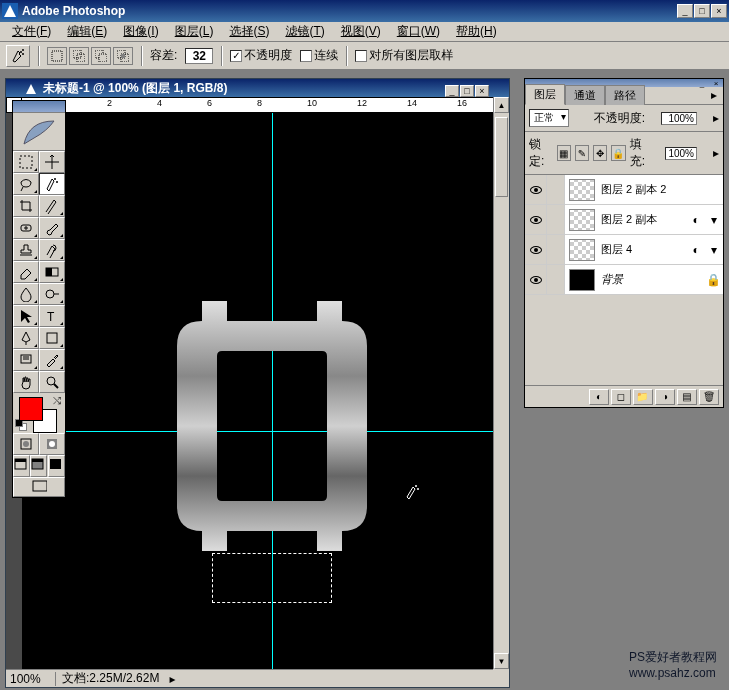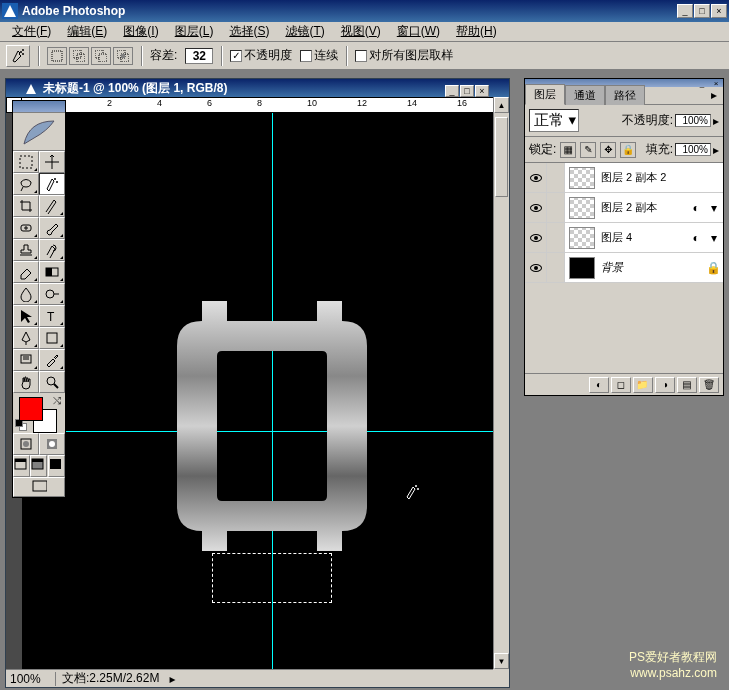--- a/index.html
+++ b/index.html
@@ -86,43 +86,43 @@
 
 .panel { position: absolute; right: 5px; top: 8px; width: 200px; background: #d4d0c8; border: 1px solid #000; }
 .panel-titlebar { height: 8px; background: linear-gradient(#6080b0, #90a8d0); display: flex; justify-content: flex-end; }
 .panel-close { width: 14px; height: 8px; display: flex; align-items: center; justify-content: center; font-size: 8px; }
 .panel-tabs { display: flex; height: 18px; border-bottom: 1px solid #808080; align-items: flex-end; }
 .panel-tab { padding: 2px 8px; border: 1px solid #808080; border-bottom: none; background: #d4d0c8; cursor: pointer; font-size: 11px; margin-bottom: -1px; }
 .panel-tab.active { background: #d4d0c8; border-bottom: 1px solid #d4d0c8; }
 .panel-tab.inactive { background: #b0b0b0; }
 .panel-menu { margin-left: auto; padding: 2px 6px; cursor: pointer; }
 .panel-opts { display: flex; align-items: center; padding: 4px; gap: 4px; border-bottom: 1px solid #808080; }
-.panel-select { border: 1px inset #808080; background: #fff; padding: 1px 14px 1px 4px; font-size: 15px; position: relative; }
+.panel-select { border: 1px inset #808080; background: #fff; padding: 1px 14px 1px 4px; font-size: 10px; position: relative; }
 .panel-select::after { content: "▾"; position: absolute; right: 2px; }
-.opacity-box { display: flex; align-items: center; gap: 2px; margin-left: auto; justify-content: flex-end; }
+.opacity-box { display: flex; align-items: center; gap: 16px; margin-left: auto; justify-content: flex-end; }
 .opacity-input { width: 36px; border: 1px inset #808080; background: #fff; font-size: 10px; padding: 0 2px; text-align: right; }
 .panel-lock { display: flex; align-items: center; padding: 4px; gap: 4px; border-bottom: 1px solid #808080; font-size: 11px; }
 .lock-btn { width: 16px; height: 16px; border: 1px solid #808080; display: flex; align-items: center; justify-content: center; font-size: 10px; }
 
 .layer-list { background: #fff; }
 .layer-row { height: 30px; display: flex; align-items: center; border-bottom: 1px solid #ccc; }
 .layer-row.selected { background: #0a246a; color: #fff; }
 .layer-vis { width: 22px; height: 100%; display: flex; align-items: center; justify-content: center; border-right: 1px solid #ccc; background: #d4d0c8; }
 .layer-link { width: 18px; height: 100%; display: flex; align-items: center; justify-content: center; border-right: 1px solid #ccc; background: #d4d0c8; }
 .layer-row.selected .layer-link { background: #d4d0c8; }
 .layer-thumb { width: 26px; height: 22px; margin: 0 4px; border: 1px solid #888; background: repeating-conic-gradient(#ccc 0% 25%, #fff 0% 50%) 0/8px 8px; }
 .layer-thumb.black { background: #000; }
 .layer-name { flex: 1; font-size: 11px; padding-left: 2px; }
 .layer-extra { width: 18px; display: flex; align-items: center; justify-content: center; }
 .layer-empty { height: 90px; background: #d4d0c8; }
 
 .panel-footer { height: 22px; display: flex; align-items: center; justify-content: flex-end; gap: 2px; padding: 0 4px; border-top: 1px solid #808080; }
 .footer-btn { width: 20px; height: 16px; border: 1px solid #808080; border-top-color: #fff; border-left-color: #fff; display: flex; align-items: center; justify-content: center; font-size: 10px; cursor: pointer; }
 
-.watermark { position: absolute; right: 12px; bottom: 10px; color: #fef9c3; font-size: 12px; z-index: 20; text-align: right; }
+.watermark { position: absolute; right: 12px; bottom: 10px; color: #0f172a; font-size: 12px; z-index: 20; }
 
 .eye-icon { width: 12px; height: 8px; border: 1px solid #000; border-radius: 50%; position: relative; }
 .eye-icon::after { content: ""; position: absolute; left: 3px; top: 1px; width: 4px; height: 4px; background: #000; border-radius: 50%; }
 </style>
 </head>
 <body>
 
 <div class="titlebar">
   <div class="app-icon">
     <svg width="12" height="12" viewBox="0 0 12 12">

